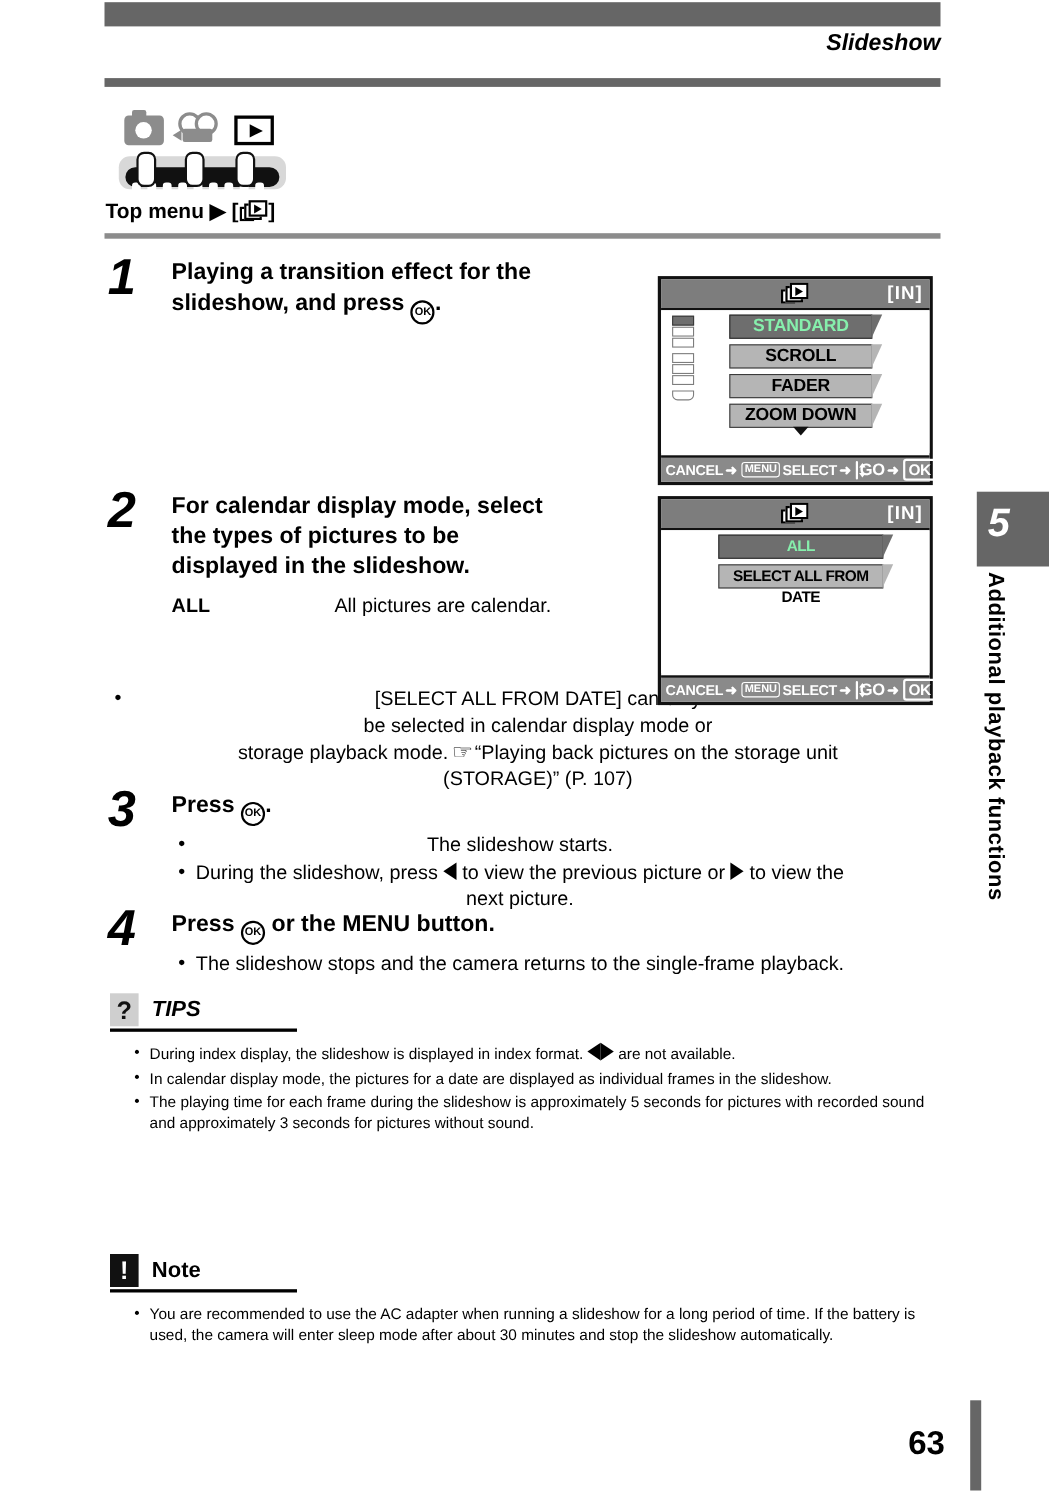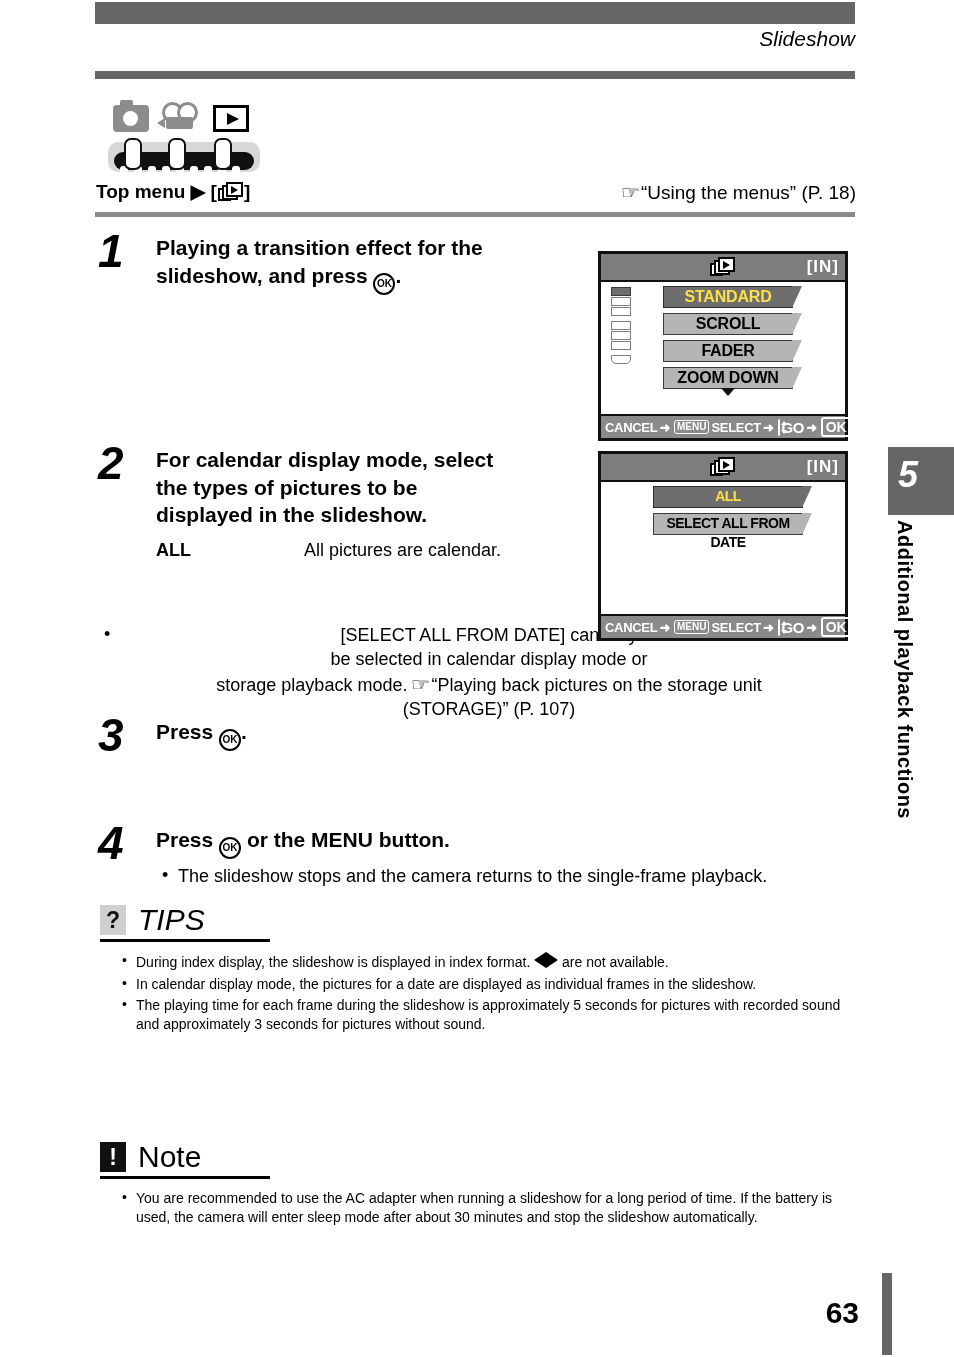--- a/index.html
+++ b/index.html
@@ -24,21 +24,21 @@
     width: 760px;
     height: 22px;
     background: #666666;
   }
   .running-head {
     position: absolute;
     right: 99px;
     top: 27px;
     font-size: 21px;
     font-style: italic;
-    font-weight: normal;
+    font-weight: bold;
     letter-spacing: 0px;
   }
   .rule-thick {
     position: absolute;
     left: 95px;
     top: 71px;
     width: 760px;
     height: 8px;
     background: #666666;
   }
@@ -471,21 +471,21 @@
     box-sizing: border-box;
     font-size: 16px;
     font-weight: bold;
     line-height: 19px;
     text-align: center;
     color: #000;
     letter-spacing: -0.2px;
   }
   .menu-item.sel {
     background: #6e6e6e;
-    color: #fde047;
+    color: #86efac;
     border-color: #2b2b2b;
   }
   .menu-item::after {
     content: "";
     position: absolute;
     right: -10px;
     top: -1.5px;
     width: 0; height: 0;
     border-top: 22px solid #b5b5b5;
     border-right: 10px solid transparent;
@@ -530,22 +530,22 @@
   #note-box { top: 1140px; }
   .callout-head {
     display: flex;
     align-items: center;
     gap: 12px;
     border-bottom: 3px solid #000;
     width: 170px;
     padding-bottom: 2px;
   }
   .callout-title {
-    font-size: 30px;
-    font-weight: normal;
+    font-size: 20px;
+    font-weight: bold;
   }
   .callout-title.ital { font-style: italic; }
   .ico-tips {
     width: 26px;
     height: 30px;
     background: #cfcfcf;
     color: #111;
     font-size: 23px;
     font-weight: bold;
     line-height: 30px;
@@ -679,23 +679,20 @@
     <span class="dial-knob sel" style="left:106px"></span>
   </div>
 </div>
 
 <div class="topmenu-line">
   <div class="topmenu-label">
     <span>Top menu</span>
     <span>▶</span>
     <span>[</span><span class="ss-glyph"><i class="b1"></i><i class="b2"></i><i class="b3"></i><i class="tri"></i></span><span>]</span>
   </div>
-  <div class="ref-link">
-    <span class="hand-glyph">☞</span><span>“Using the menus” (P. 18)</span>
-  </div>
 </div>
 <div class="rule-thin"></div>
 
 <div class="step" id="step1">
   <div class="step-num">1</div>
   <div class="step-body">
     <p class="step-title">
       <span>Playing a transition effect for the</span><br>
       <span>slideshow, and press</span>
       <span class="ok-glyph">OK</span><span>.</span>
@@ -732,20 +729,31 @@
   </ul>
 </div>
 
 <div class="step" id="step3">
   <div class="step-num">3</div>
   <div class="step-body">
     <p class="step-title">
       <span>Press</span>
       <span class="ok-glyph">OK</span><span>.</span>
     </p>
+    <ul class="bullets">
+      <li>The slideshow starts.</li>
+      <li>
+        <span>During the slideshow, press</span>
+        <span class="tri-l"></span>
+        <span>to view the previous picture or</span>
+        <span class="tri-r"></span>
+        <span>to view the</span><br>
+        <span>next picture.</span>
+      </li>
+    </ul>
   </div>
 </div>
 
 <div class="step" id="step4">
   <div class="step-num">4</div>
   <div class="step-body">
     <p class="step-title">
       <span>Press</span>
       <span class="ok-glyph">OK</span>
       <span>or the MENU button.</span>

